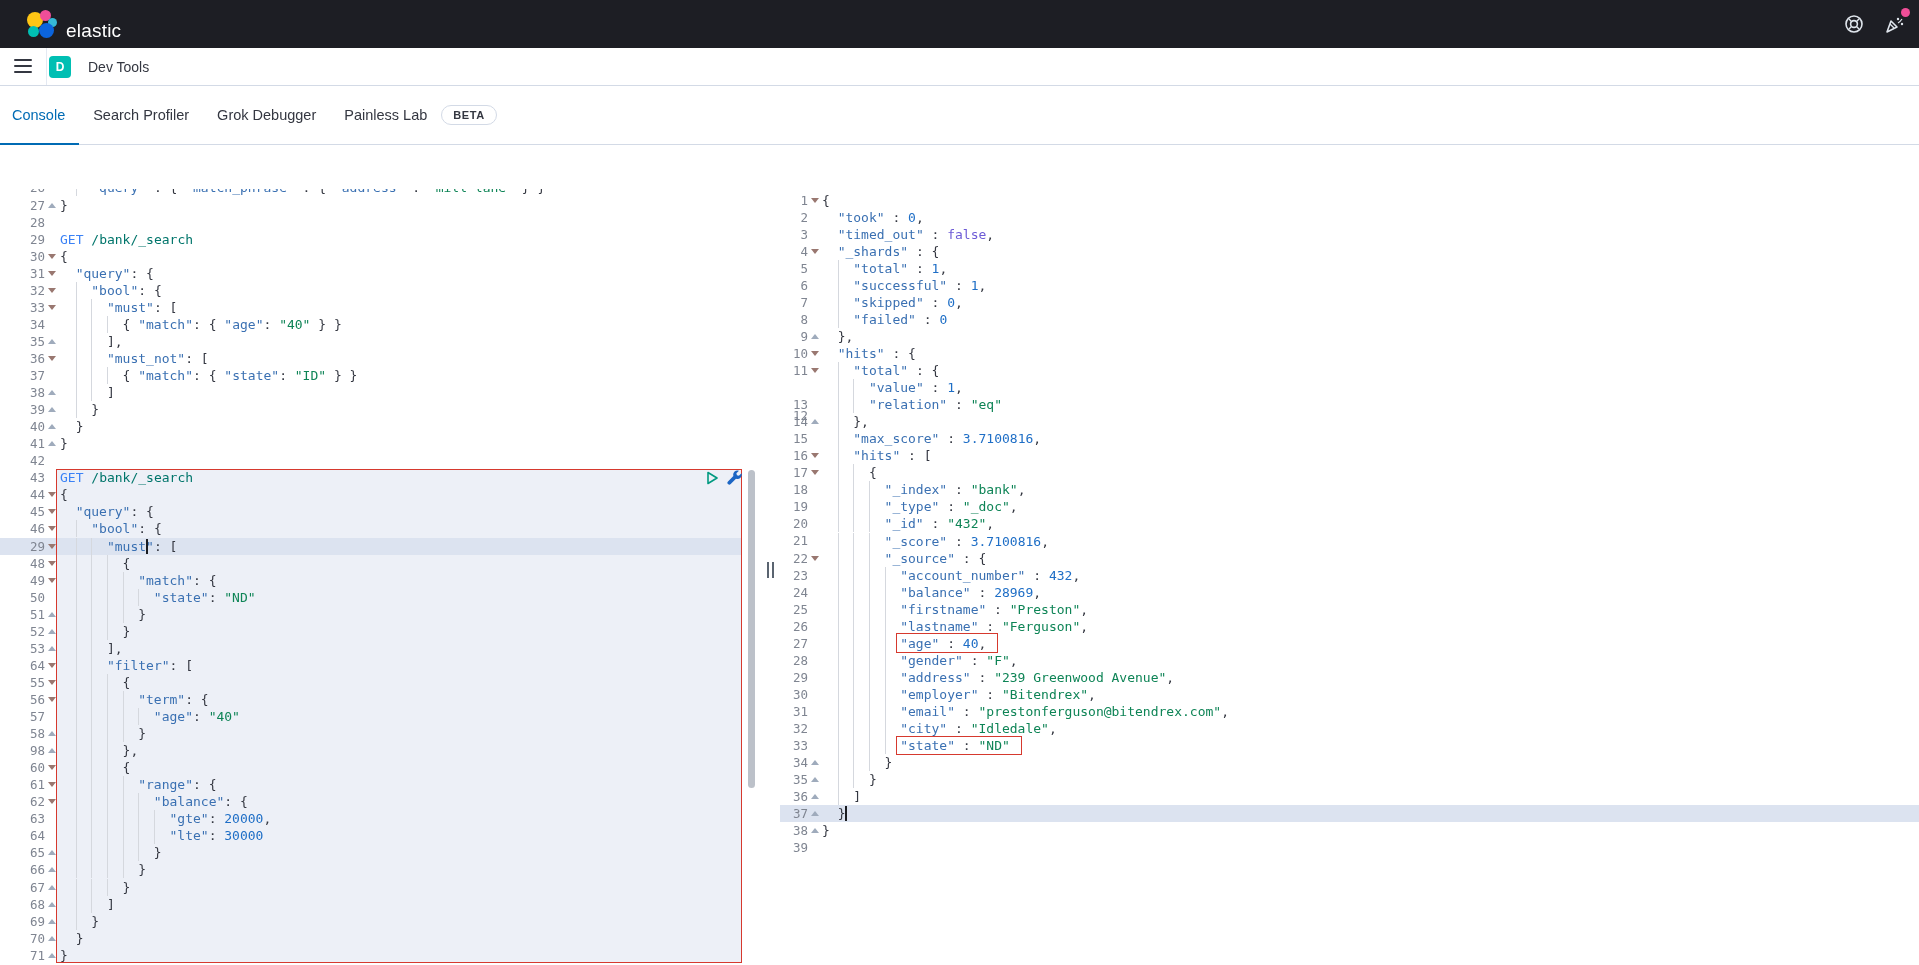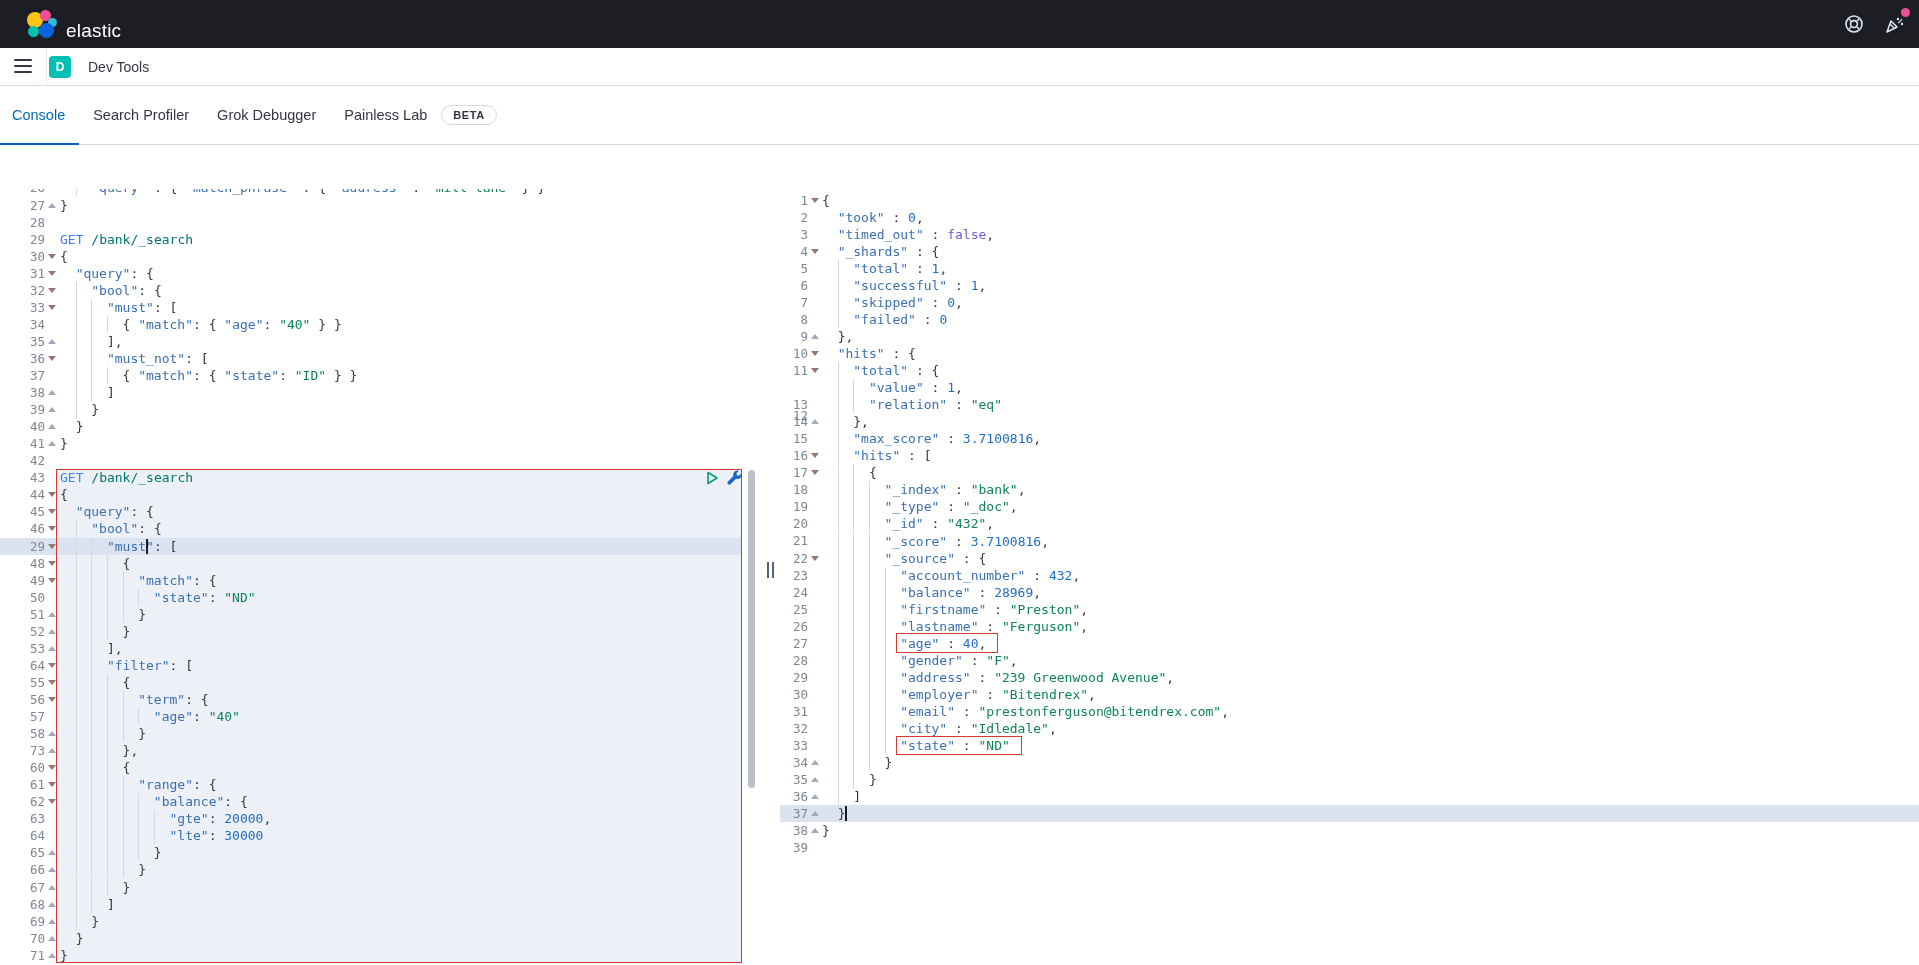--- a/index.html
+++ b/index.html
@@ -235,21 +235,21 @@
         <div class="fold fd" style="top: 490.9px; left: 48px;"></div>
         <div class="cline" style="top: 484.9px; left: 60px;"><span class="ind"></span><span class="ind gd"></span><span class="ind gd"></span><span class="ind gd"></span>{</div>
         <div class="lnum" style="top: 501.95px; left: 0px; width: 45px;">56</div>
         <div class="fold fd" style="top: 507.95px; left: 48px;"></div>
         <div class="cline" style="top: 501.95px; left: 60px;"><span class="ind"></span><span class="ind gd"></span><span class="ind gd"></span><span class="ind gd"></span><span class="ind gd"></span><span class="tk-k">"term"</span>: {</div>
         <div class="lnum" style="top: 519px; left: 0px; width: 45px;">57</div>
         <div class="cline" style="top: 519px; left: 60px;"><span class="ind"></span><span class="ind gd"></span><span class="ind gd"></span><span class="ind gd"></span><span class="ind gd"></span><span class="ind gd"></span><span class="tk-k">"age"</span>: <span class="tk-s">"40"</span></div>
         <div class="lnum" style="top: 536.05px; left: 0px; width: 45px;">58</div>
         <div class="fold fu" style="top: 542.05px; left: 48px;"></div>
         <div class="cline" style="top: 536.05px; left: 60px;"><span class="ind"></span><span class="ind gd"></span><span class="ind gd"></span><span class="ind gd"></span><span class="ind gd"></span>}</div>
-        <div class="lnum" style="top: 553.1px; left: 0px; width: 45px;">73</div>
+        <div class="lnum" style="top: 553.1px; left: 0px; width: 45px;">98</div>
         <div class="fold fu" style="top: 559.1px; left: 48px;"></div>
         <div class="cline" style="top: 553.1px; left: 60px;"><span class="ind"></span><span class="ind gd"></span><span class="ind gd"></span><span class="ind gd"></span>},</div>
         <div class="lnum" style="top: 570.15px; left: 0px; width: 45px;">60</div>
         <div class="fold fd" style="top: 576.15px; left: 48px;"></div>
         <div class="cline" style="top: 570.15px; left: 60px;"><span class="ind"></span><span class="ind gd"></span><span class="ind gd"></span><span class="ind gd"></span>{</div>
         <div class="lnum" style="top: 587.2px; left: 0px; width: 45px;">61</div>
         <div class="fold fd" style="top: 593.2px; left: 48px;"></div>
         <div class="cline" style="top: 587.2px; left: 60px;"><span class="ind"></span><span class="ind gd"></span><span class="ind gd"></span><span class="ind gd"></span><span class="ind gd"></span><span class="tk-k">"range"</span>: {</div>
         <div class="lnum" style="top: 604.25px; left: 0px; width: 45px;">62</div>
         <div class="fold fd" style="top: 610.25px; left: 48px;"></div>

